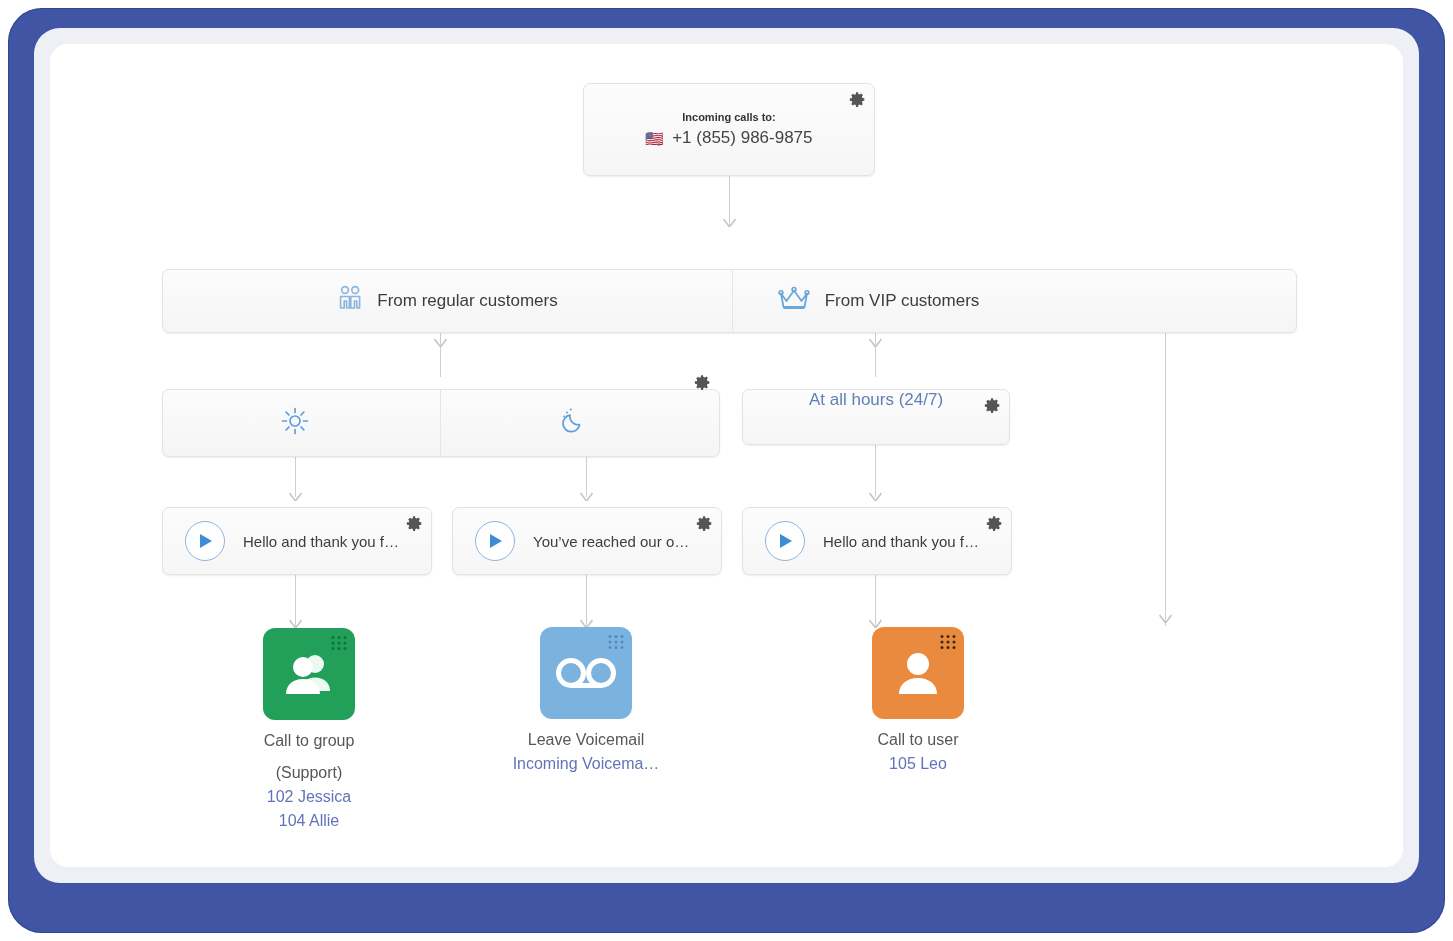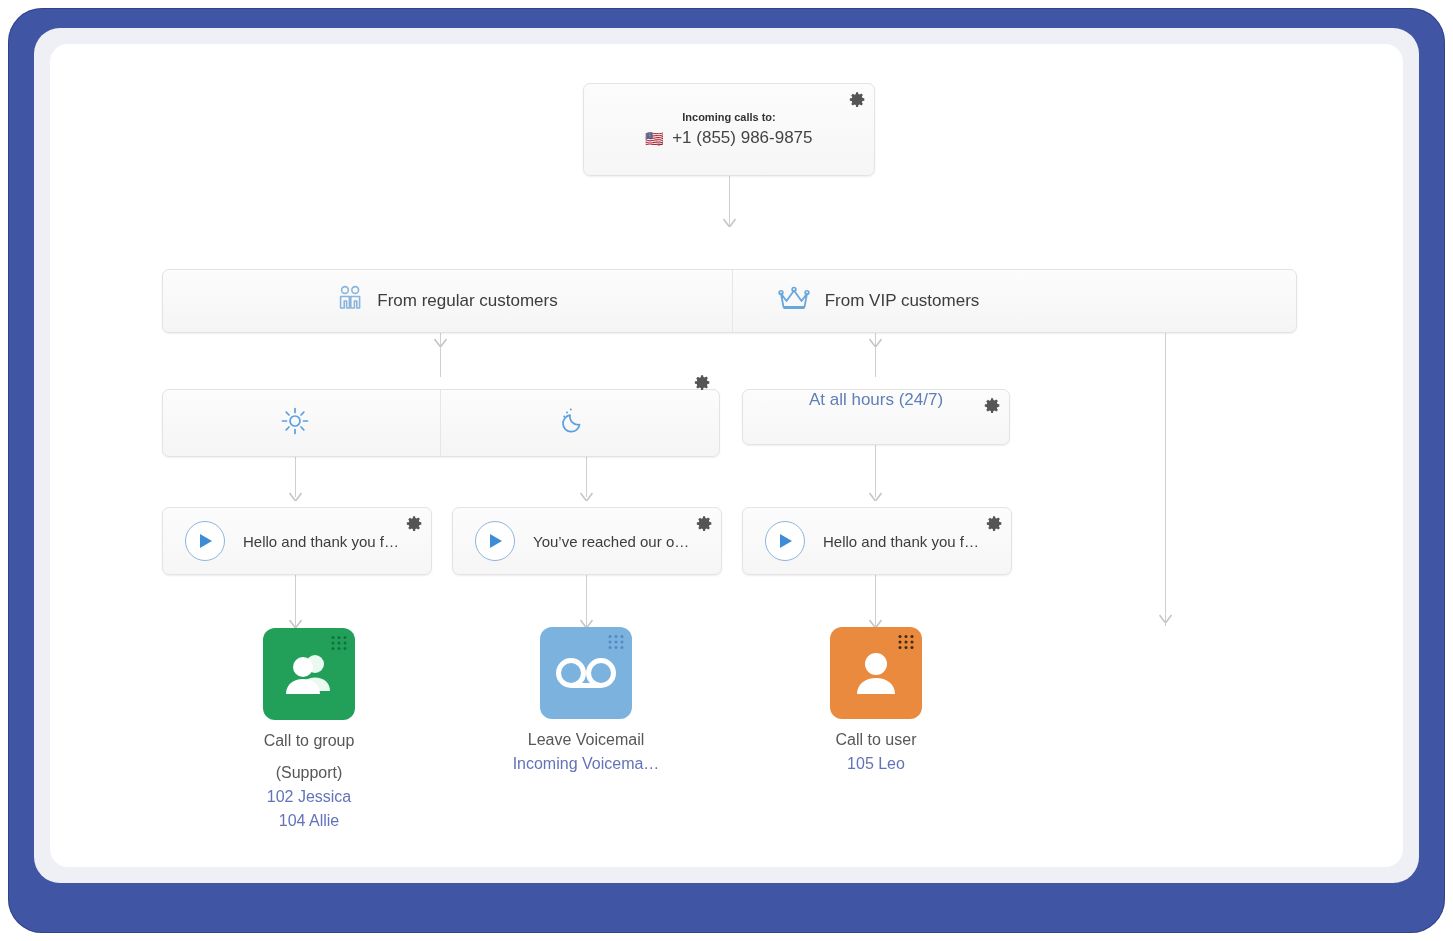--- a/index.html
+++ b/index.html
@@ -151,21 +151,21 @@
   .tile-caption {
     margin-top: 9px;
     font-size: 16px; color: #575757;
     line-height: 1.5;
     white-space: nowrap;
   }
   .tile-sub { font-size: 16px; color: #6273b8; line-height: 1.5; white-space: nowrap; }
 
   #tile-group-call  { left: 159px; top: 584px; width: 200px; }
   #tile-group-vm    { left: 436px; top: 583px; width: 200px; }
-  #tile-group-user  { left: 726px; top: 583px; width: 200px; }
+  #tile-group-user  { left: 768px; top: 583px; width: 200px; }
   #tile-group-disc  { left: 1016px; top: 580px; width: 200px; }
 
   
   .conn { position: absolute; }
   .conn-line {
     position: absolute;
     width: 1.4px;
     background: #cfcfcf;
   }
   .conn-arrow {

